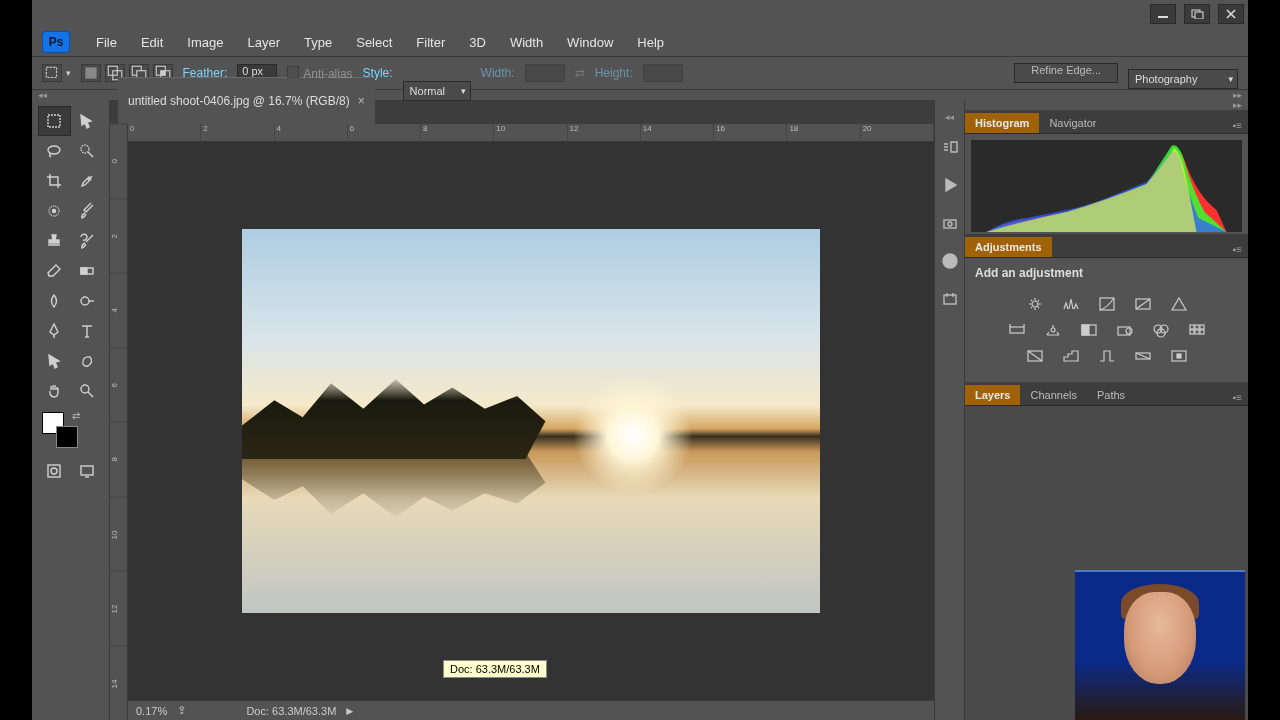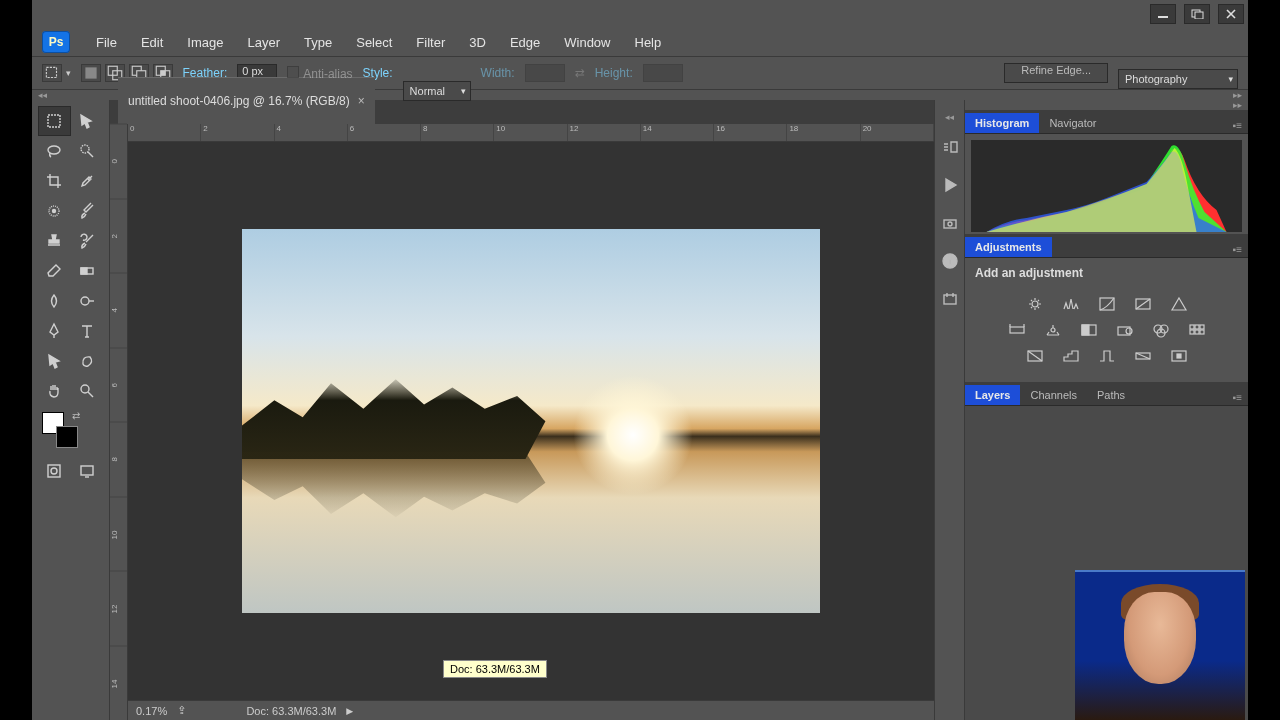--- a/index.html
+++ b/index.html
@@ -6,34 +6,34 @@
 body { background: #000; width: 1280px; height: 720px; overflow: hidden; position: relative; }
 .app { position: absolute; left: 32px; top: 0; width: 1216px; height: 720px; background: #535353; display: flex; flex-direction: column; }
 
 
 .titlebar { height: 28px; background: #535353; display: flex; align-items: center; justify-content: flex-end; padding-right: 4px; gap:8px;}
 .window-btn { width: 26px; height: 20px; background:#3a3a3a; display:flex; align-items:center; justify-content:center; color:#ddd; font-size:12px; cursor:pointer; border:1px solid #2a2a2a;}
 .window-btn svg { width:14px; height:10px; }
 
 
 .menubar { height: 28px; background: #535353; display:flex; align-items:center; padding-left: 10px; color:#e4e4e4; font-size:13px; }
-.ps-logo { width:28px; height:22px; background:#1473e6; color:#fef9c3; border-radius:4px; display:flex; align-items:center; justify-content:center; font-weight:bold; font-size:12px; margin-right:14px; box-shadow: inset 0 0 0 1px #0d4fa0;}
+.ps-logo { width:28px; height:22px; background:#1473e6; color:#0f172a; border-radius:4px; display:flex; align-items:center; justify-content:center; font-weight:bold; font-size:12px; margin-right:14px; box-shadow: inset 0 0 0 1px #0d4fa0;}
 .menu-item { padding: 4px 12px; cursor:pointer; }
 
 
 .optionsbar { height: 34px; background:#535353; border-top:1px solid #3a3a3a; border-bottom:1px solid #3a3a3a; display:flex; align-items:center; padding: 0 10px; color:#ccc; font-size:12px; gap:10px;}
 .opt-icon { width:20px; height:18px; border:1px solid #3a3a3a; background:#4a4a4a; display:flex; align-items:center; justify-content:center; cursor:pointer;}
 .opt-group { display:flex; gap:4px; }
 .opt-label { color:#7dd3fc; }
 .opt-input { width:40px; height:18px; background:#3a3a3a; border:1px solid #2a2a2a; color:#ddd; font-size:11px; padding:0 4px;}
 .opt-select { height:20px; background:#4a4a4a; border:1px solid #2a2a2a; color:#ddd; font-size:11px; padding:0 20px 0 6px; position:relative; display:flex; align-items:center; cursor:pointer;}
 .opt-select::after { content:"▾"; position:absolute; right:4px; font-size:9px; }
 .chk { width:12px; height:12px; border:1px solid #2a2a2a; background:#4a4a4a; display:inline-block; margin-right:4px;}
 .refine-btn { background:#4a4a4a; border:1px solid #2a2a2a; height:20px; padding:0 16px; color:#bbb; font-size:11px; cursor:pointer;}
-.workspace-sel { width:120px;margin-top:12px; }
+.workspace-sel { width:110px;margin-top:12px; }
 
 
 .main { flex:1; display:flex; background:#535353; }
 .collapse-arrows { height:10px; background:#535353; color:#999; font-size:9px; display:flex; justify-content:space-between; padding:0 6px; }
 
 
 .tools { width:78px; background:#535353; border-right:1px solid #3a3a3a; padding:4px 0;}
 .tool-grid { display:grid; grid-template-columns: 1fr 1fr; gap:0; padding:2px 6px; }
 .tool { height:30px; display:flex; align-items:center; justify-content:center; color:#ddd; cursor:pointer; border:1px solid transparent;}
 .tool.active { background:#3a3a3a; border:1px solid #2a2a2a;}
@@ -64,21 +64,21 @@
 .tooltip { position:absolute; background:#ffffcc; border:1px solid #888; color:#000; font-size:11px; padding:2px 6px; left:315px; bottom:22px;}
 .arrow-btn { color:#ccc; font-size:9px; cursor:pointer;}
 
 
 .right-strip { width:30px; background:#535353; border-left:1px solid #3a3a3a; display:flex; flex-direction:column; align-items:center; gap:16px; padding-top:12px;}
 .strip-ic { color:#bbb; cursor:pointer;}
 .strip-ic svg { width:18px; height:18px; stroke:#bbb; fill:none; stroke-width:1.4;}
 .panels { width:284px; background:#535353; border-left:1px solid #3a3a3a; display:flex; flex-direction:column;}
 .panel-tabs { height:24px; background:#3d3d3d; display:flex; align-items:flex-end; border-bottom:1px solid #2a2a2a;}
 .ptab { padding:4px 10px; color:#bbb; font-size:11px; cursor:pointer;}
-.ptab.active { background:#1d4ed8; color:#e8e8e8; font-weight:bold;}
+.ptab.active { background:#a16207; color:#e8e8e8; font-weight:bold;}
 .panel-menu { margin-left:auto; color:#999; padding:2px 6px; font-size:10px; cursor:pointer;}
 .histogram { height:100px; padding:6px; }
 .hist-svg { width:100%; height:92px; background:#2a2a2a; }
 .adj-body { padding:8px 10px; color:#ddd; font-size:12px;}
 .adj-title { font-weight:bold; margin-bottom:16px;}
 .adj-row { display:flex; gap:16px; justify-content:center; margin-bottom:10px;}
 .adj-ic { width:20px; height:16px; cursor:pointer; color:#ccc;}
 .adj-ic svg { width:100%; height:100%; stroke:#ccc; fill:none; stroke-width:1.2;}
 .layers-body { flex:1; background:#4a4a4a;}
 
@@ -116,21 +116,21 @@
   <div class="menubar">
     <div class="ps-logo">Ps</div>
     <div class="menu-item">File</div>
     <div class="menu-item">Edit</div>
     <div class="menu-item">Image</div>
     <div class="menu-item">Layer</div>
     <div class="menu-item">Type</div>
     <div class="menu-item">Select</div>
     <div class="menu-item">Filter</div>
     <div class="menu-item">3D</div>
-    <div class="menu-item">Edge</div>
+    <div class="menu-item">Width</div>
     <div class="menu-item">Window</div>
     <div class="menu-item">Help</div>
   </div>
 
   <div class="optionsbar">
     <div class="opt-group">
       <div class="opt-icon">
           <svg viewBox="0 0 16 16">
             <rect x="3" y="3" width="9" height="9" stroke="#ccc" stroke-dasharray="2 1" fill="none"></rect>
           </svg>

